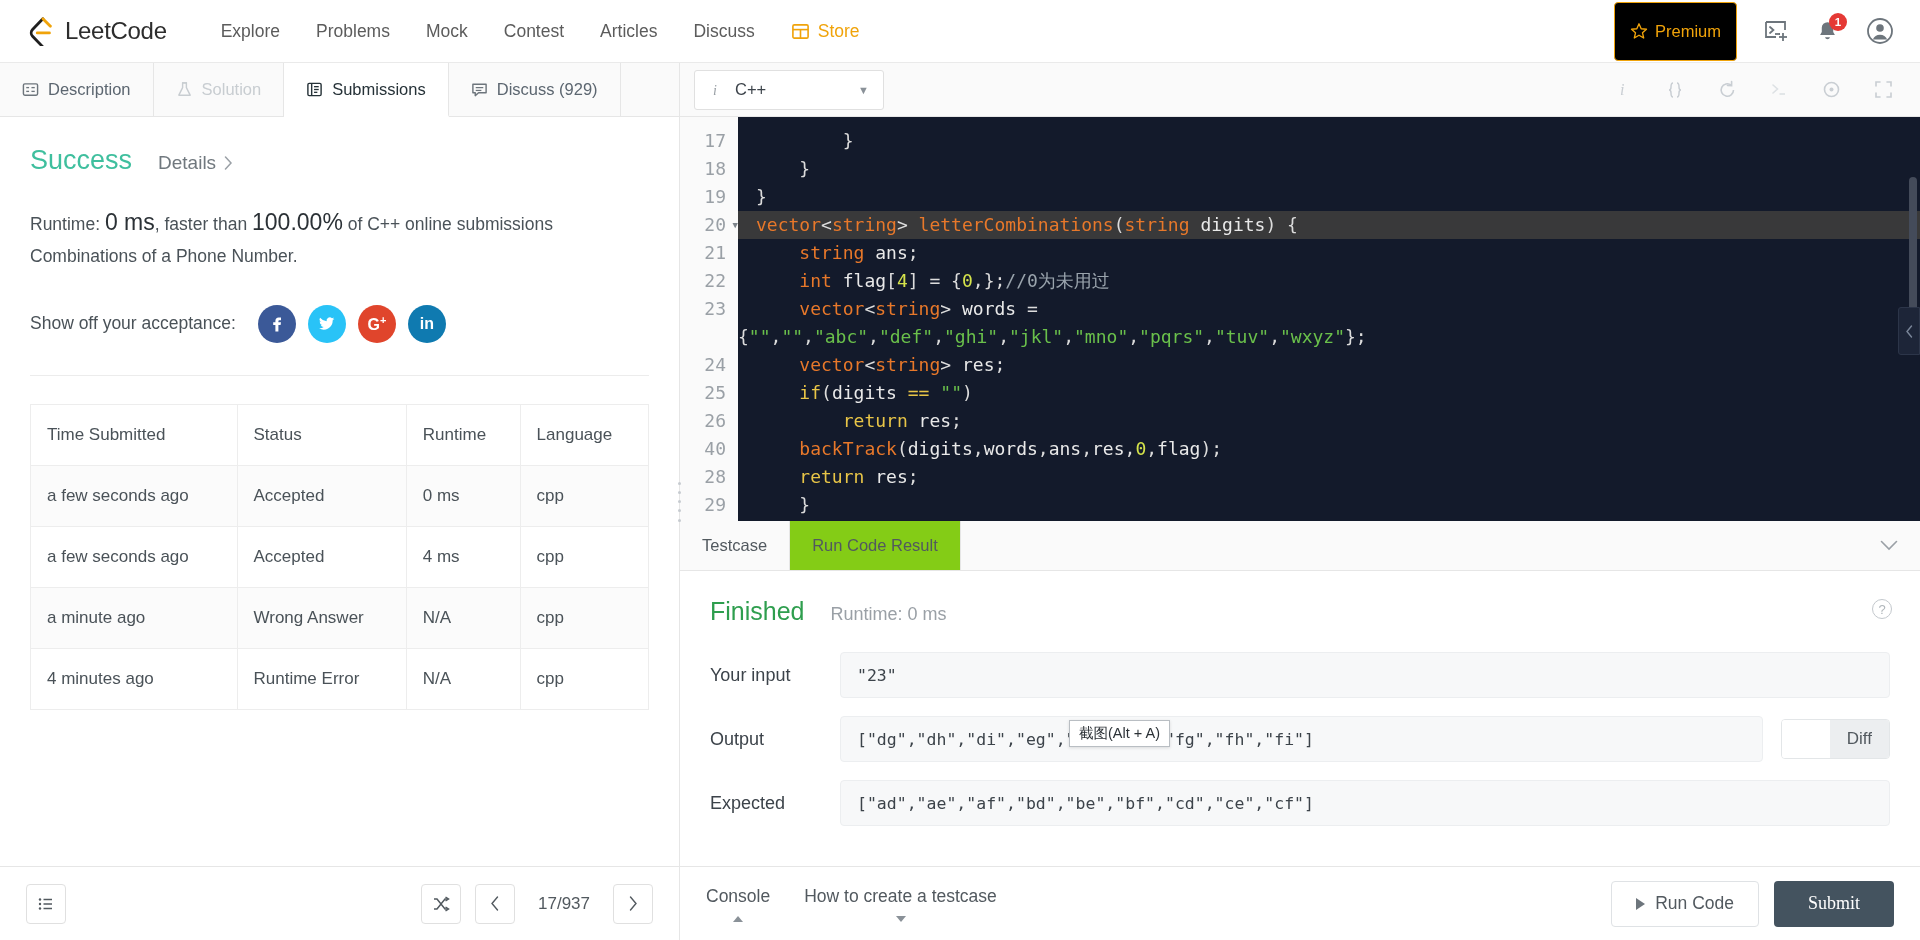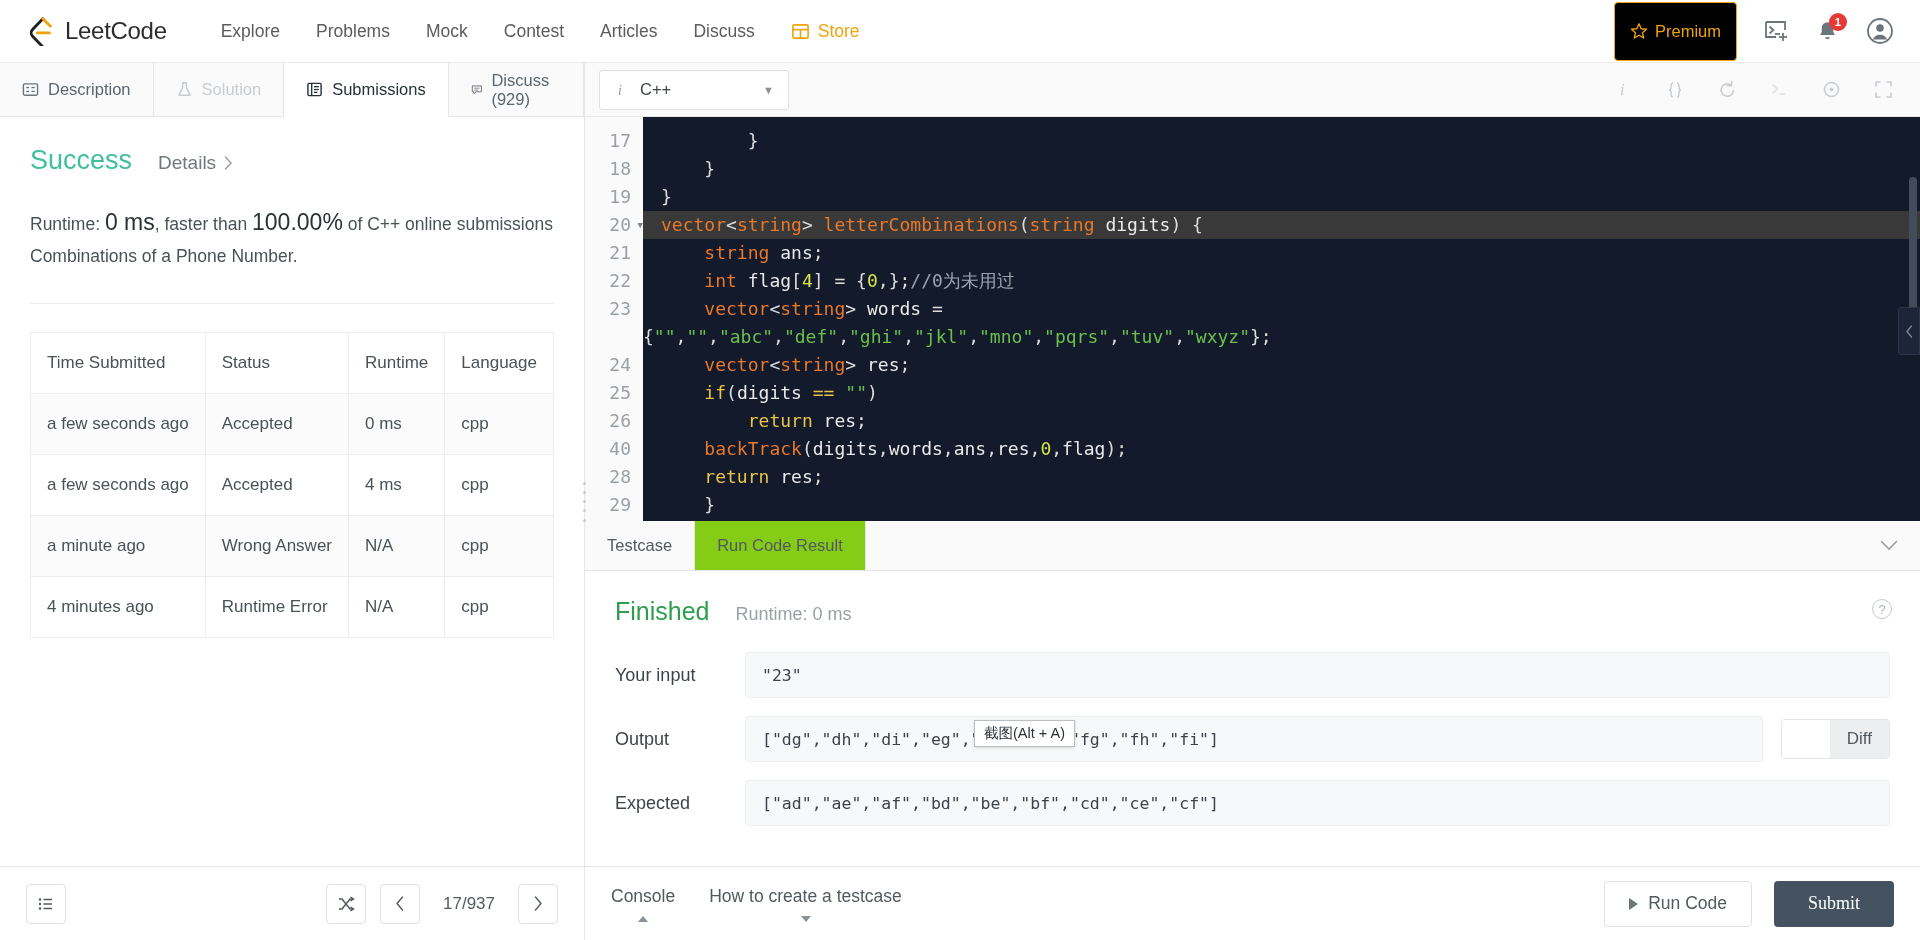--- a/index.html
+++ b/index.html
@@ -42,21 +42,21 @@
     background: #e53935; color: #fff; border-radius: 50%;
     width: 18px; height: 18px; font-size: 11.5px;
     display: flex; align-items: center; justify-content: center; font-weight: bold;
   }
 
   
   .main { display: flex; height: calc(940px - 63px); }
 
   
   .left-panel {
-    width: 585px; display: flex; flex-direction: column;
+    width: 680px; display: flex; flex-direction: column;
     border-right: 1px solid #e6e6e6; background: #fff; position: relative;
   }
   .tabs-row {
     height: 54px; display: flex; align-items: stretch;
     border-bottom: 1px solid #e6e6e6; background: #fafafa;
   }
   .tab {
     display: flex; align-items: center; gap: 9px;
     padding: 0 22px; font-size: 16.5px; color: #5c6670;
     border-right: 1px solid #e6e6e6; cursor: pointer;
@@ -217,21 +217,21 @@
     padding: 3px 9px; font-size: 14.5px; color: #2b3136;
     font-family: "Liberation Sans", sans-serif; white-space: nowrap;
     box-shadow: 0 1px 3px rgba(0,0,0,0.12); z-index: 20;
   }
 
   .right-footer {
     height: 74px; border-top: 1px solid #e6e6e6;
     display: flex; align-items: center; padding: 0 26px; gap: 34px; background:#fff;
   }
   .foot-link { font-size: 17.5px; color: #52595f; display: flex; align-items: center; gap: 9px; cursor: pointer; flex-direction: column; }
-  .foot-right { margin-left: auto; display: flex; gap: 22px; }
+  .foot-right { margin-left: auto; display: flex; gap: 15px; }
   .run-btn {
     border: 1px solid #dfe2e5; background: #fff; border-radius: 4px;
     height: 46px; padding: 0 24px; font-size: 17.5px; color: #52595f;
     display: flex; align-items: center; gap: 10px; cursor: pointer;
   }
   .submit-btn {
     background: #44535f; color: #fff; border-radius: 4px; border: none;
     height: 46px; padding: 0 34px; font-size: 18px; cursor: pointer;
     font-family: Liberation Serif, serif;
   }
@@ -356,20 +356,41 @@
             <path d="M1.5 1 L7 7 L1.5 13" fill="none" stroke="#9aa0a6" stroke-width="1.5" stroke-linecap="round"></path>
           </svg>
         </div>
       </div>
 
       <div class="runtime-line">
         <span>Runtime:</span>
         <span class="big">0 ms</span><span>, faster than </span><span class="big">100.00%</span><span> of C++ online submissions Combinations of a Phone Number.</span>
       </div>
 
+      <div class="share-row">
+        <div class="share-label">Show off your acceptance:</div>
+        <div class="social">
+          <div class="soc soc-fb">
+            <svg width="20" height="20" viewBox="0 0 20 20">
+              <path d="M12.2 6.2 h1.8 V3.4 h-2.4 c-2 0-3.2 1.3-3.2 3.3 v1.6 H6.2 v2.8 h2.2 v6.5 h3 v-6.5 h2.2 l0.4-2.8 h-2.6 V7.2 c0-0.7 0.3-1 0.8-1 Z" fill="#fff"></path>
+            </svg>
+          </div>
+          <div class="soc soc-tw">
+            <svg width="21" height="21" viewBox="0 0 20 20">
+              <path d="M17.5 5.6 a6 6 0 0 1-1.7 0.5 3 3 0 0 0 1.3-1.7 6 6 0 0 1-1.9 0.7 3 3 0 0 0-5.1 2.7 A8.5 8.5 0 0 1 3.9 4.6 a3 3 0 0 0 0.9 4 3 3 0 0 1-1.4-0.4 3 3 0 0 0 2.4 2.9 3 3 0 0 1-1.3 0.1 3 3 0 0 0 2.8 2.1 6 6 0 0 1-4.4 1.2 8.5 8.5 0 0 0 13-7.2 v-0.4 a6 6 0 0 0 1.6-1.3 Z" fill="#fff"></path>
+            </svg>
+          </div>
+          <div class="soc soc-gp">
+            <span style="font-size:16px;">G<sup style="font-size:11px;">+</sup></span>
+          </div>
+          <div class="soc soc-in">
+            <span style="font-size:16px;font-weight:bold;">in</span>
+          </div>
+        </div>
+      </div>
 
       <div class="divider"></div>
 
       <table class="sub-table">
         <thead>
           <tr>
             <th>Time Submitted</th>
             <th>Status</th>
             <th>Runtime</th>
             <th>Language</th>

